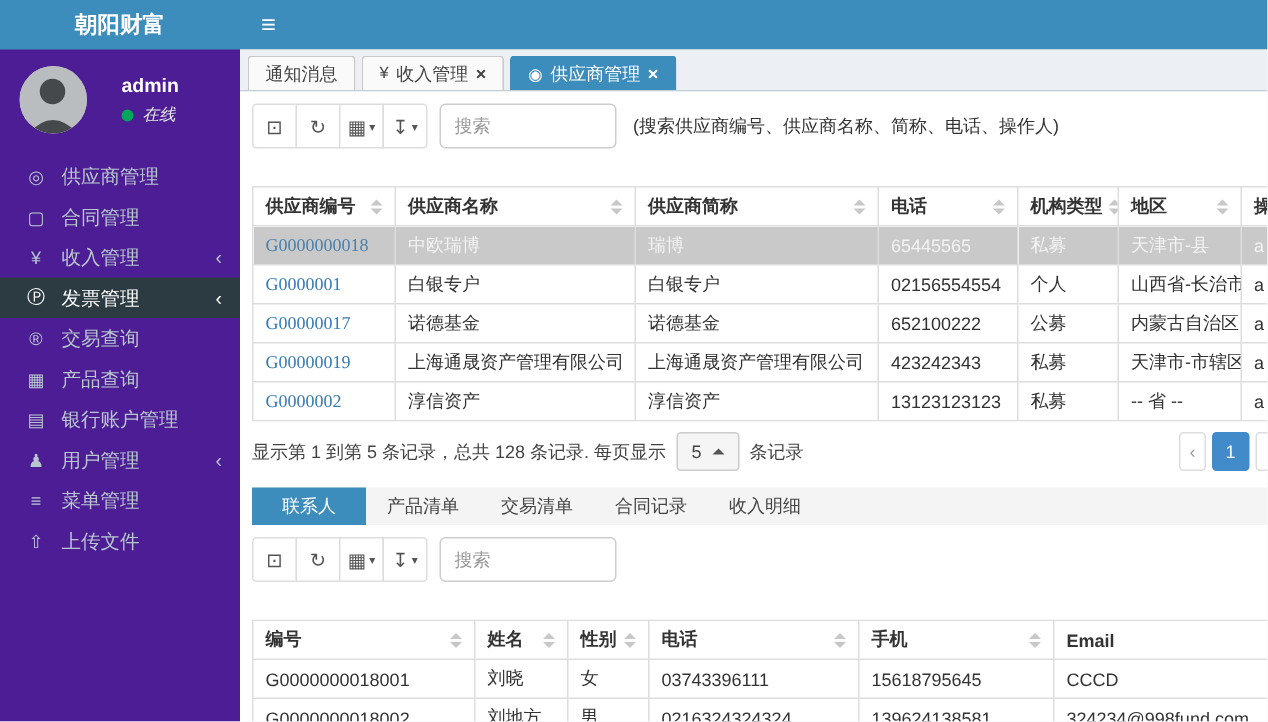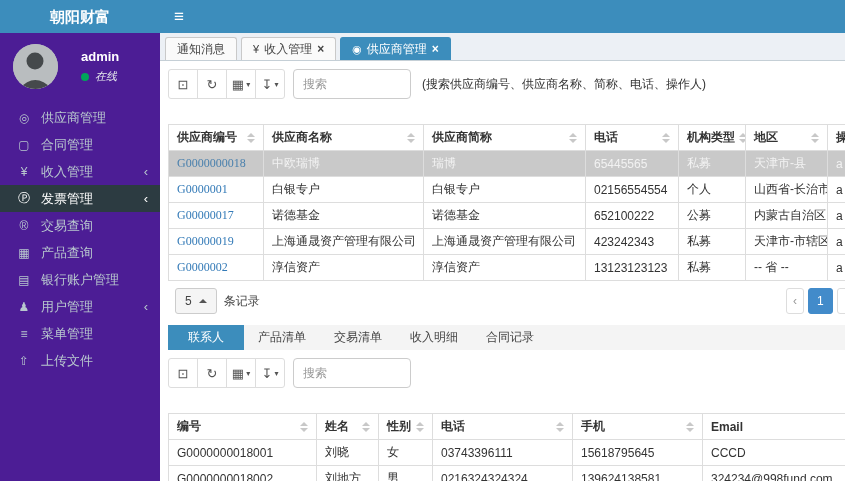--- a/index.html
+++ b/index.html
@@ -313,38 +313,39 @@
             <td>13123123123</td>
             <td>私募</td>
             <td>-- 省 --</td>
             <td>a</td>
           </tr>
         </tbody>
       </table>
     </div>
 
     <div class="page-row">
+      <span>显示第 1 到第 5 条记录，总共 128 条记录. 每页显示</span>
       <span class="page-size">
         <span>5</span>
         <span class="caret-up"></span>
       </span>
       <span>条记录</span>
       <div class="pager">
         <button class="pg prev">‹</button>
         <button class="pg active">1</button>
         <button class="pg">2</button>
       </div>
     </div>
 
     <div class="detail-tabs">
       <div class="dtab active">联系人</div>
       <div class="dtab">产品清单</div>
       <div class="dtab">交易清单</div>
+      <div class="dtab">合同记录</div>
       <div class="dtab">收入明细</div>
-      <div class="dtab">合同记录</div>
     </div>
 
     <div class="toolbar">
       <div class="btn-group">
         <button class="btn">
             <span>⊡</span>
           </button>
         <button class="btn">
             <span>↻</span>
           </button>

